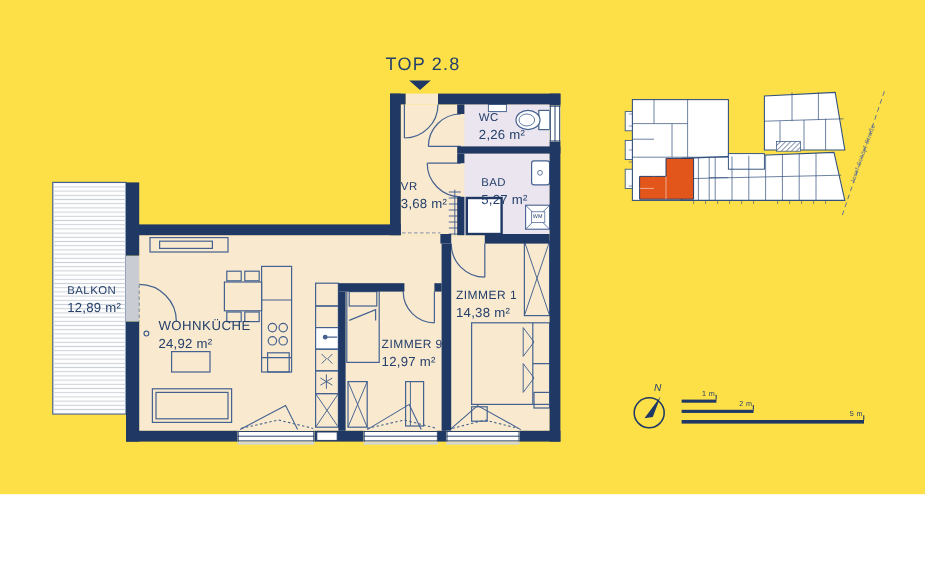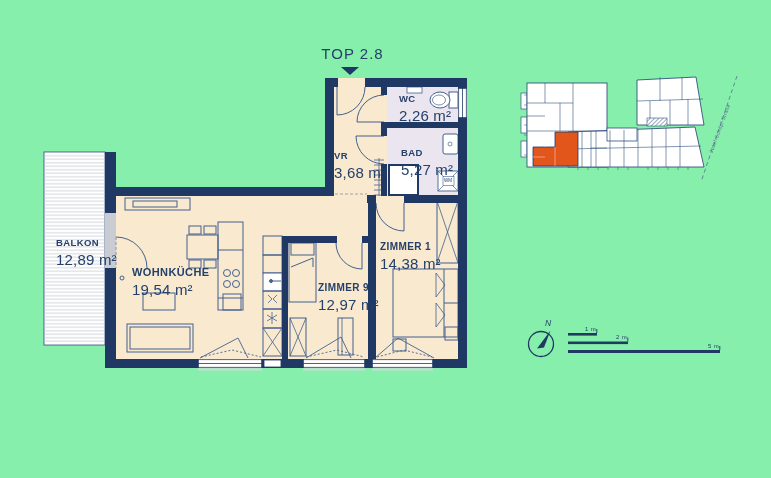--- a/index.html
+++ b/index.html
@@ -1,25 +1,25 @@
 <!DOCTYPE html>
 <html><head>
 <meta charset="utf-8">
 <style>
   html,body{margin:0;padding:0;background:#ffffff;}
   .canvas{
-    position:relative;width:771px;height:478px;background:#86efac;overflow:hidden;
+    position:relative;width:771px;height:412px;background:#fde047;overflow:hidden;
     font-family:"Liberation Sans", sans-serif;color:#25406b;
   }
   .plan-svg{position:absolute;left:0;top:0;}
   .lbl{position:absolute;line-height:1;white-space:nowrap;color:#25406b;}
   .title{font-size:15px;letter-spacing:1px;text-align:center;}
-  .room-label .rname{font-size:10px;letter-spacing:0.4px;font-weight:bold;}
+  .room-label .rname{font-size:10px;letter-spacing:0.4px;}
   .room-label .rname.big{font-size:11px;}
-  .room-label .rarea{font-size:15px;margin-top:4px;letter-spacing:0.2px;}
+  .room-label .rarea{font-size:11px;margin-top:4px;letter-spacing:0.2px;}
   .room-label .rname.small{font-size:9.5px;}
   .tiny{font-size:4.5px;text-align:center;letter-spacing:0;}
   .north{font-size:8.5px;font-style:italic;}
   .scale-lbl{font-size:6px;letter-spacing:0.3px;}
   .street{font-size:5px;color:#5b6c90;letter-spacing:0.3px;transform:rotate(-70deg);transform-origin:center center;}
 </style>
 </head>
 <body>
 
 <div class="canvas">
@@ -257,21 +257,21 @@
 
   <div class="lbl title" style="left:310px;top:46px;width:85px;">TOP 2.8</div>
 
   <div class="lbl room-label" style="left:56px;top:238px;">
     <div class="rname small">BALKON</div>
     <div class="rarea">12,89 m²</div>
   </div>
 
   <div class="lbl room-label" style="left:132px;top:267px;">
     <div class="rname big">WOHNKÜCHE</div>
-    <div class="rarea">19,54 m²</div>
+    <div class="rarea">24,92 m²</div>
   </div>
 
   <div class="lbl room-label" style="left:334px;top:151px;">
     <div class="rname small">VR</div>
     <div class="rarea">3,68 m²</div>
   </div>
 
   <div class="lbl room-label" style="left:399px;top:94px;">
     <div class="rname small">WC</div>
     <div class="rarea">2,26 m²</div>

